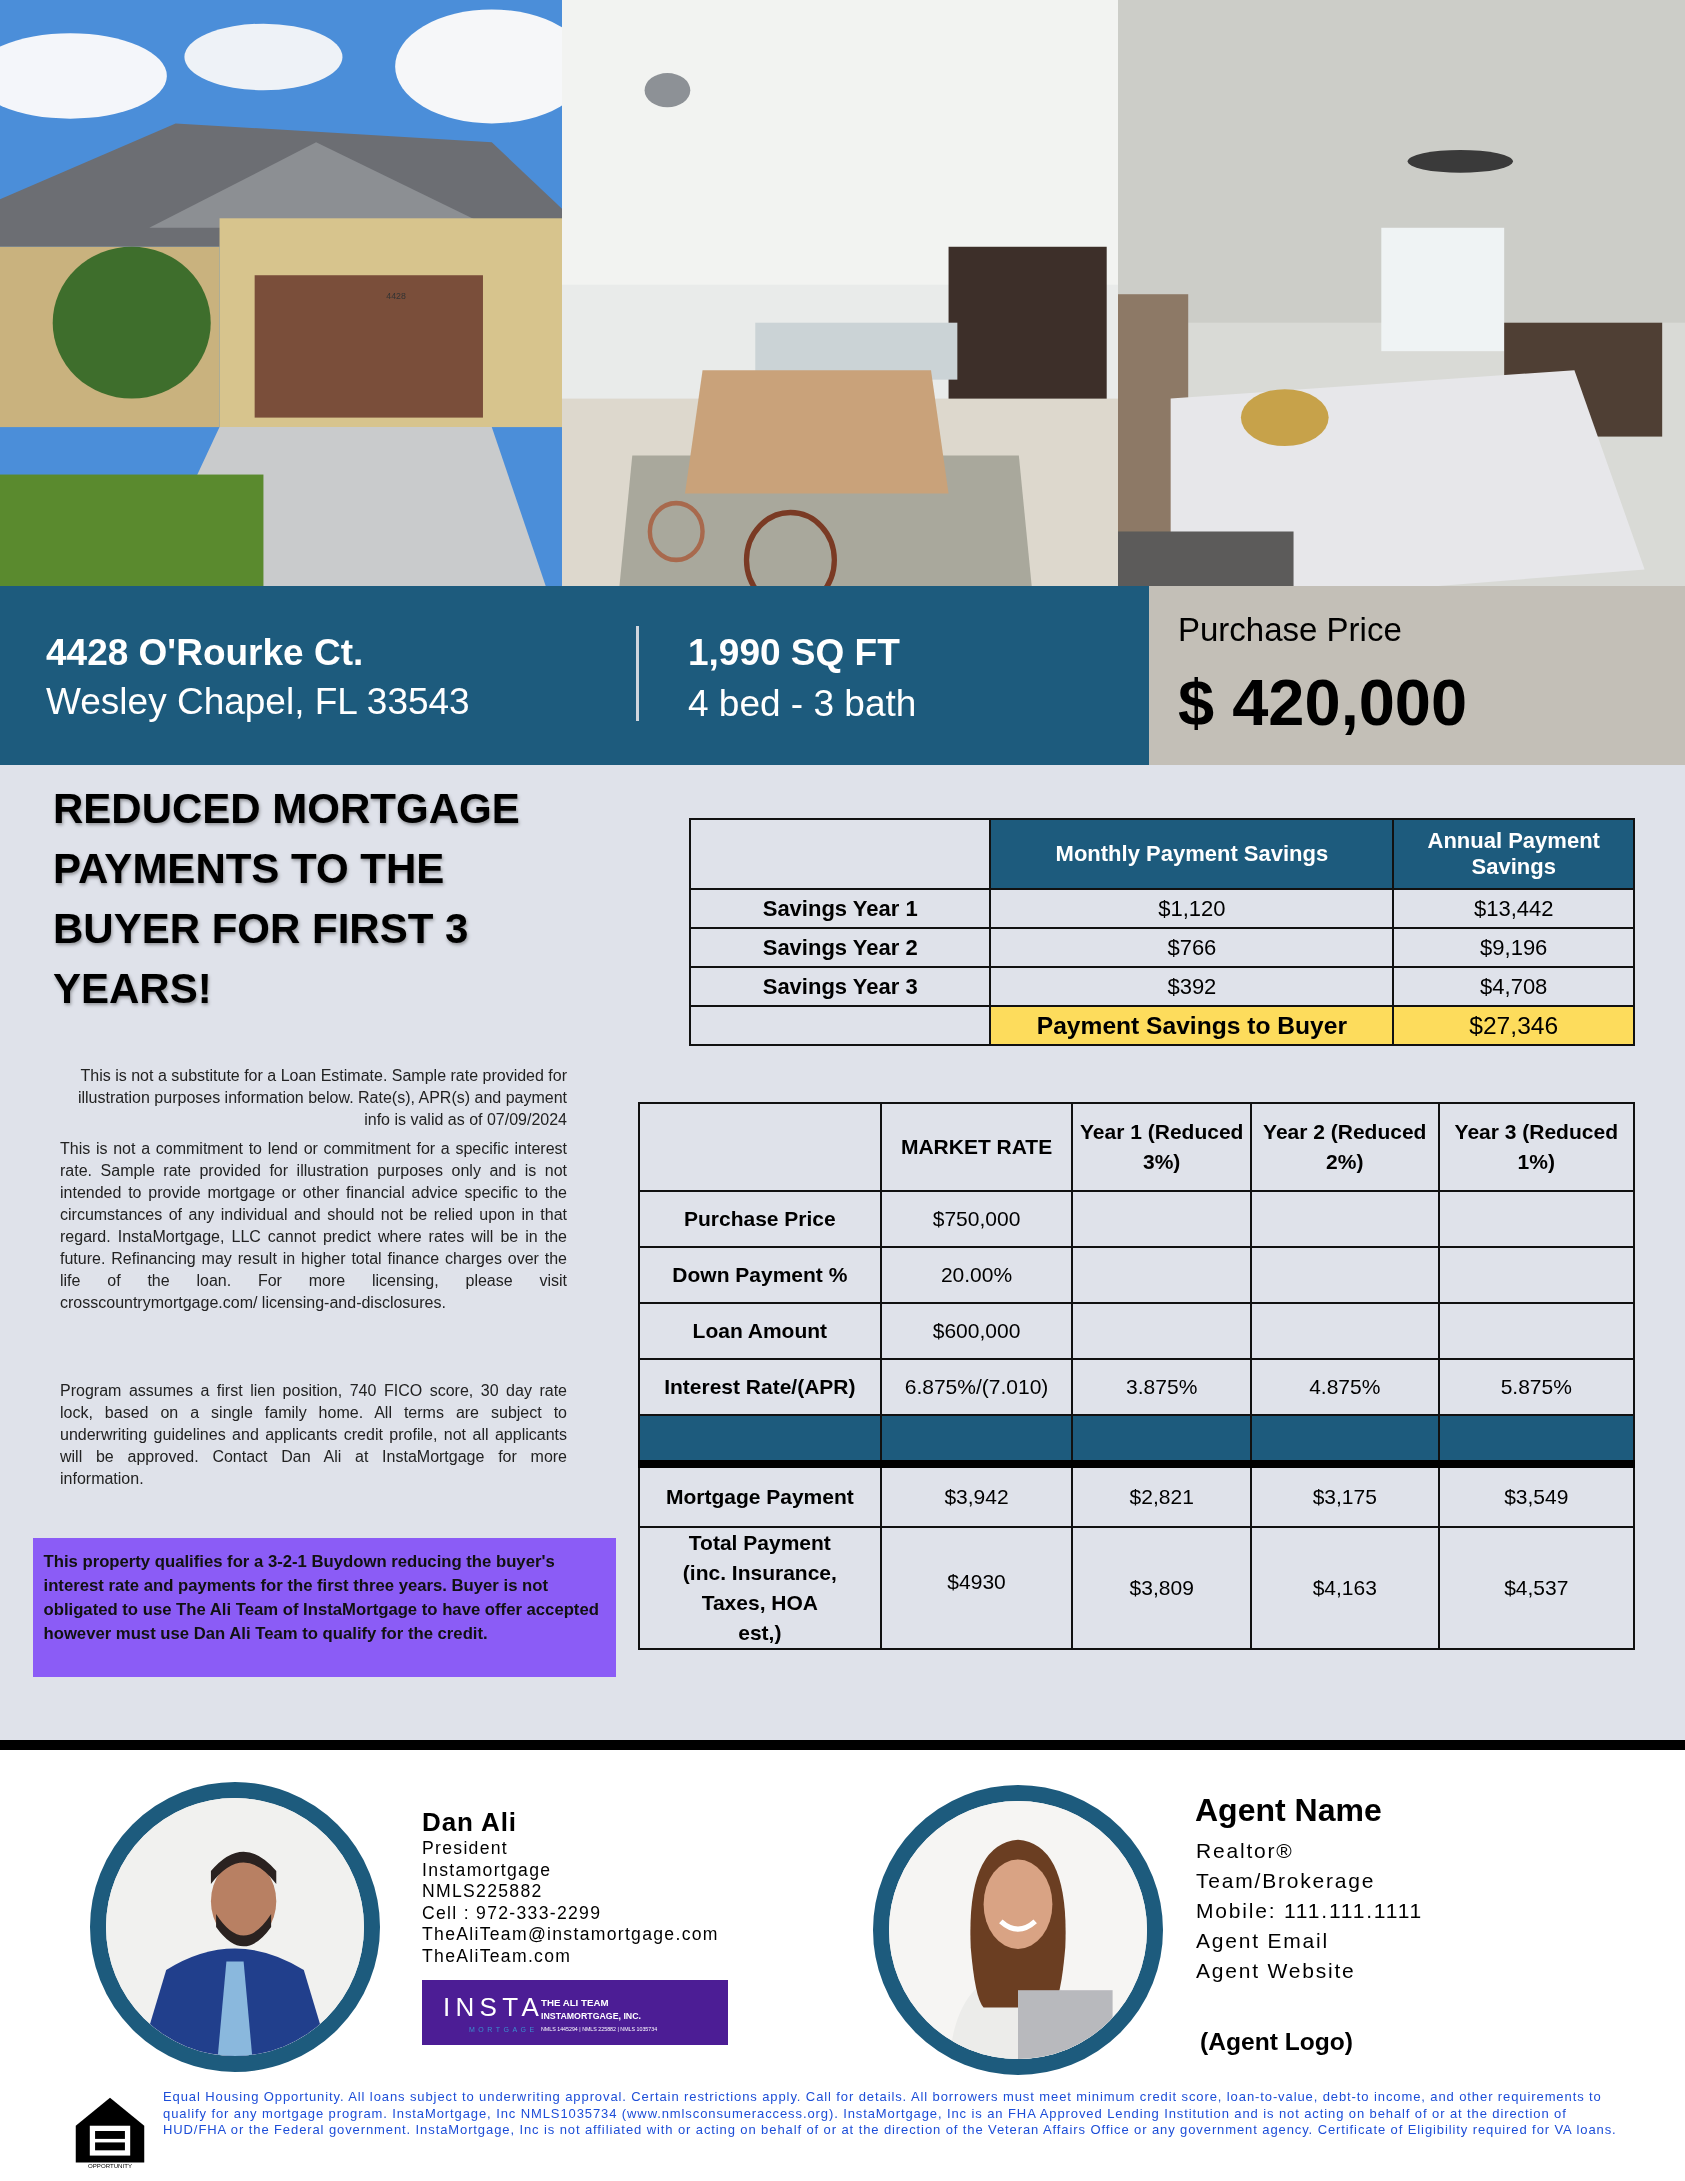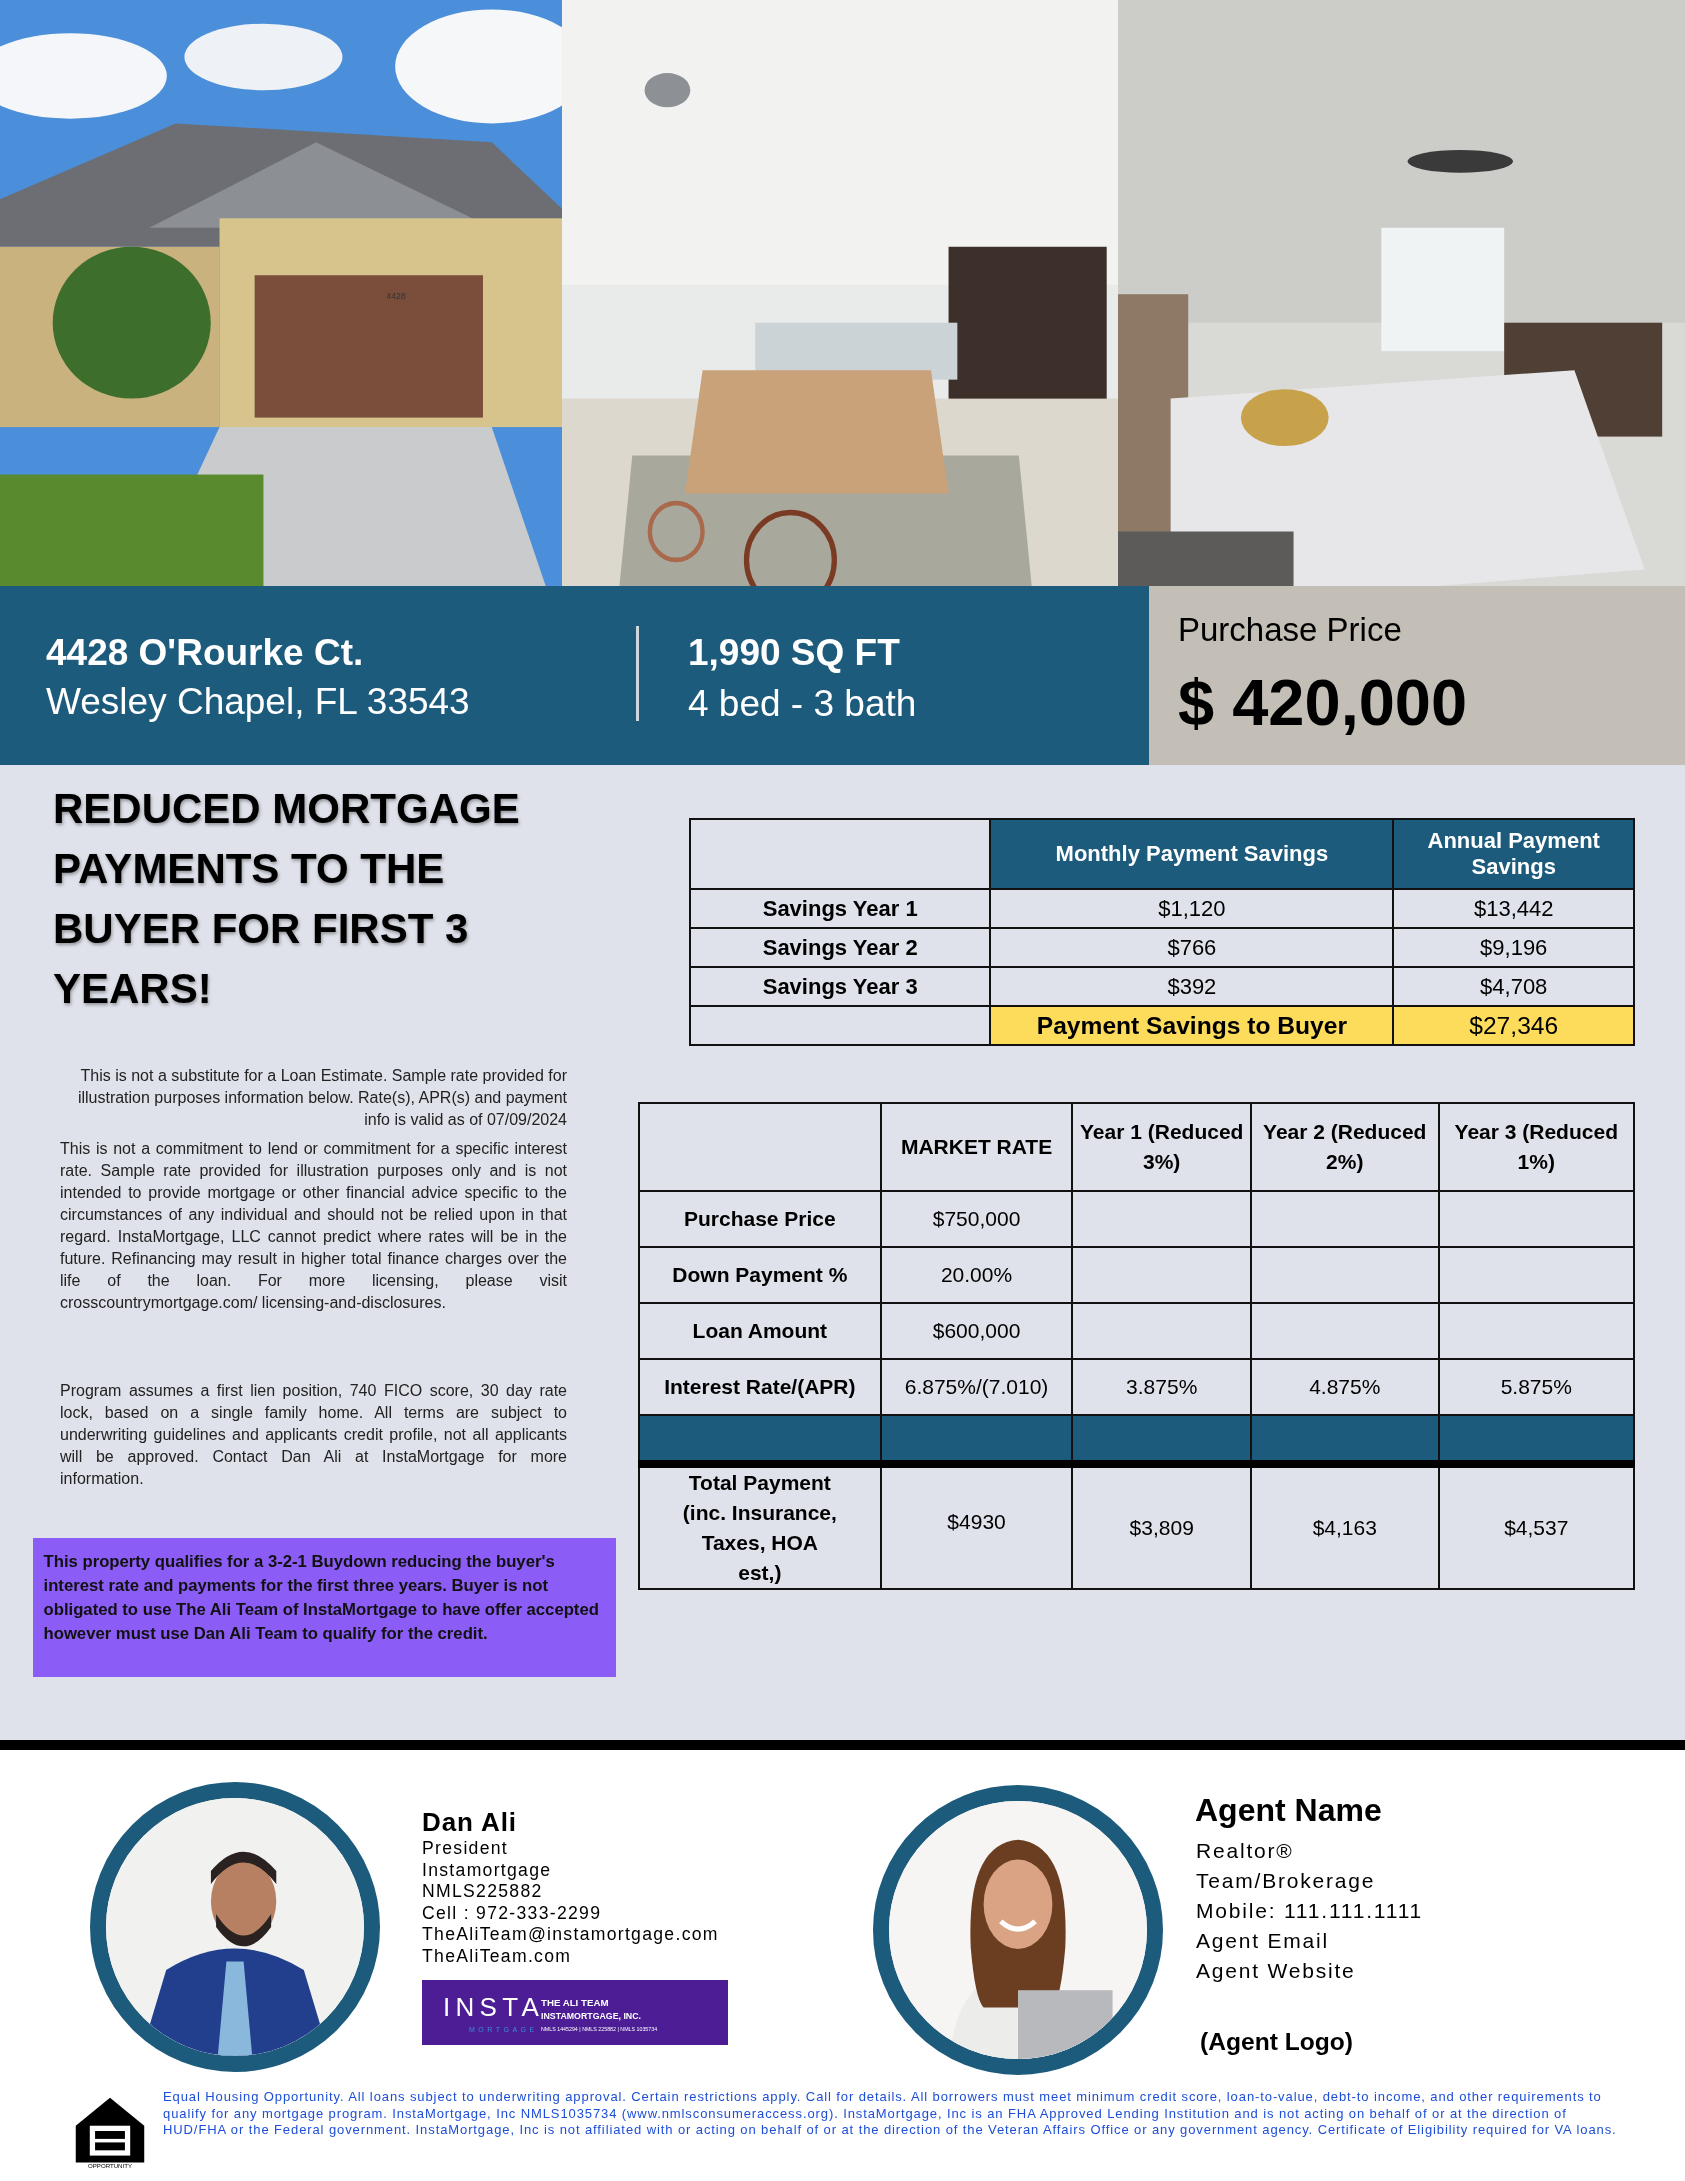--- a/index.html
+++ b/index.html
@@ -218,20 +218,27 @@
     <td>4.875%</td>
     <td>5.875%</td>
   </tr>
   <tr class="blue">
     <td></td>
         <td></td>
         <td></td>
         <td></td>
         <td></td>
   </tr>
+  <tr class="rpay">
+    <td class="rowlabel">Mortgage Payment</td>
+    <td>$3,942</td>
+    <td>$2,821</td>
+    <td>$3,175</td>
+    <td>$3,549</td>
+  </tr>
   <tr class="rtot">
     <td class="rowlabel" style="padding:0 38px">Total Payment (inc. Insurance, Taxes, HOA est,)</td>
     <td style="vertical-align:middle;padding-bottom:12.3px">$4930</td>
     <td>$3,809</td>
     <td>$4,163</td>
     <td>$4,537</td>
   </tr>
 </tbody>
   </table>
 

